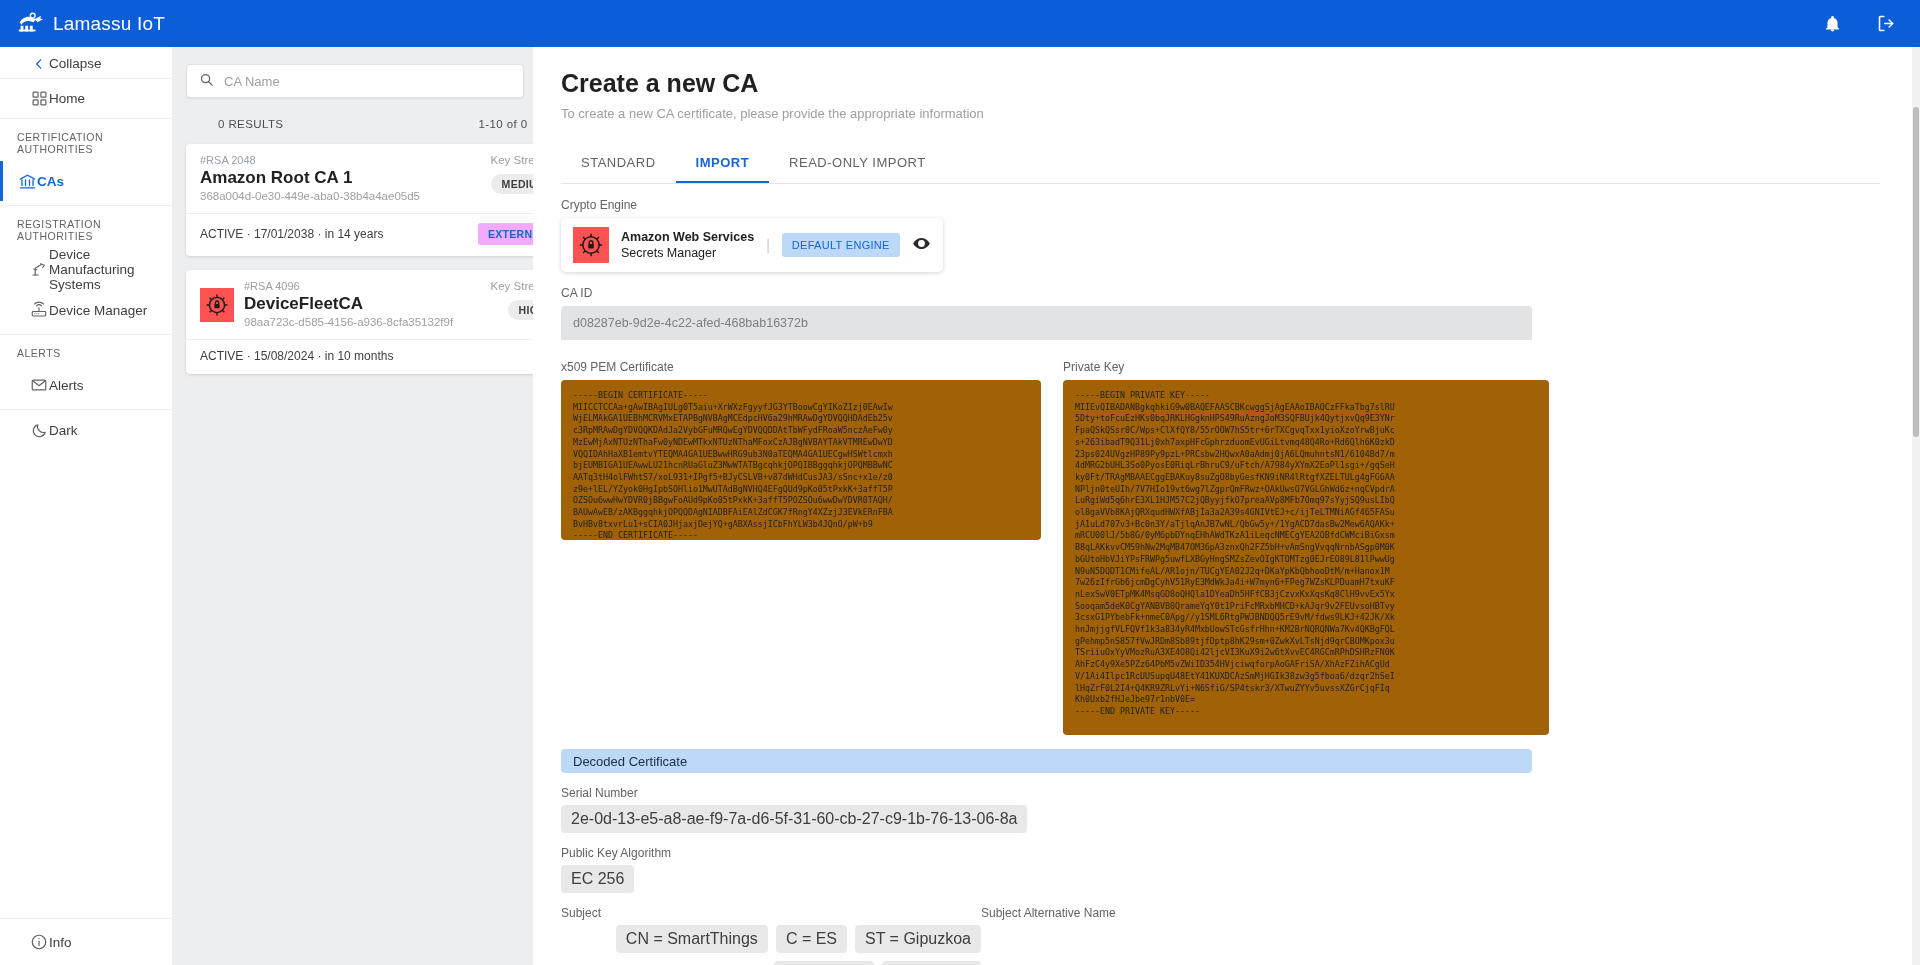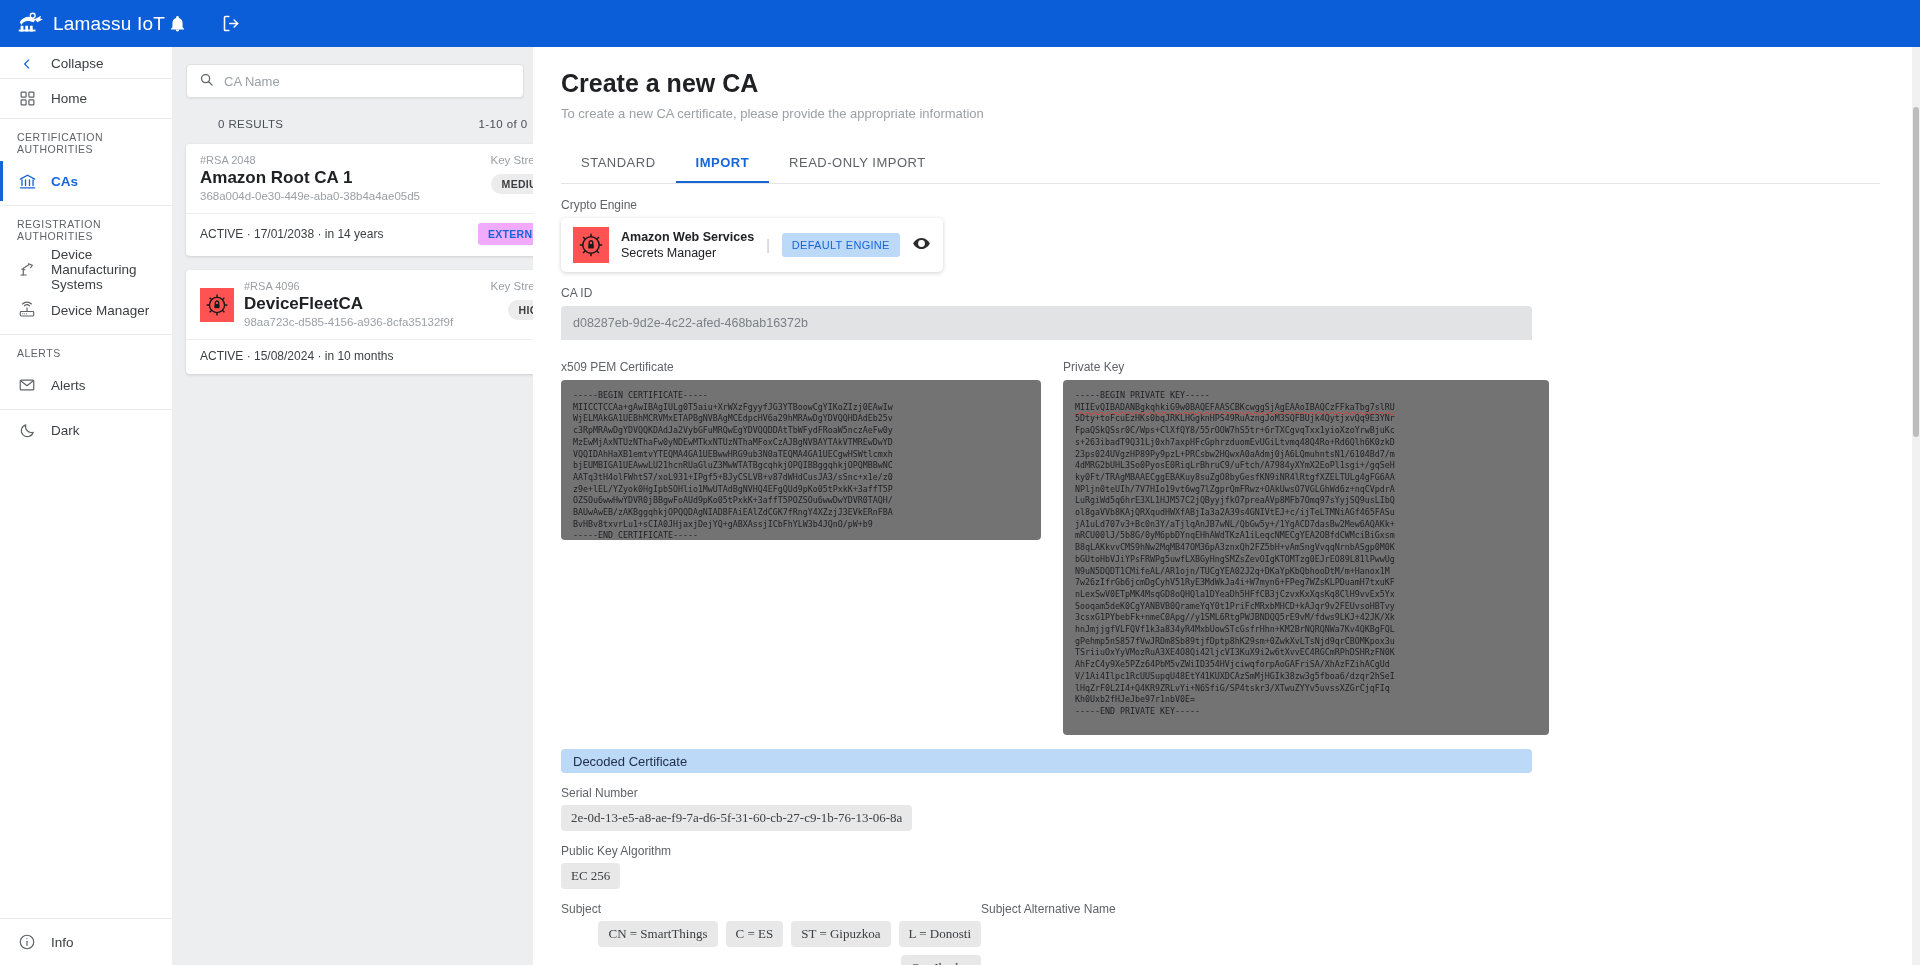--- a/index.html
+++ b/index.html
@@ -8,40 +8,40 @@
     font-family: "Liberation Sans", sans-serif;
     background: #ffffff;
     overflow: hidden;
   }
   body { position: relative; }
 
   
   .topbar {
     position: absolute; top: 0; left: 0; width: 1920px; height: 47px;
     background: #0a58ca; background: #0b5ed7;
-    display: flex; align-items: center; justify-content: flex-start;
+    display: flex; align-items: center; justify-content: space-between;
     padding: 0 22px 0 14px;
   }
   .brand { display: flex; align-items: center; gap: 9px; }
   .brand-logo { width: 30px; height: 26px; display: block; }
   .brand-name {
     color: #fff; font-size: 19px; letter-spacing: .2px; font-weight: 400;
   }
   .top-icons { display: flex; align-items: center; gap: 30px; }
   .icon-btn { width: 24px; height: 24px; display: flex; align-items: center; justify-content: center; cursor: pointer; }
 
   
   .sidebar {
     position: absolute; top: 47px; left: 0; width: 186px; height: 918px;
     background: #fff; border-right: 1px solid #e4e4e4;
     display: flex; flex-direction: column;
   }
   .side-row {
-    display: flex; align-items: center; gap: 14px;
-    height: 40px; padding: 0 17px; cursor: pointer;
+    display: flex; align-items: center; 
+    height: 40px; padding: 0 29px; cursor: pointer;
     font-size: 13.5px; color: #3c4043;
   }
   .side-row .sicon { width: 20px; height: 20px; flex: 0 0 20px; display:flex; align-items:center; justify-content:center; }
   .collapse-row { height: 32px; border-bottom: 1px solid #ececec; padding-top: 2px; }
   .home-row { height: 40px; border-bottom: 1px solid #ececec; }
   .side-head {
     font-size: 10.5px; color: #5f6368; letter-spacing: .5px;
     padding: 12px 17px 6px 17px; text-transform: uppercase;
   }
   .side-row.active {
@@ -147,37 +147,37 @@
   .input-readonly {
     background: #e2e3e5; border-radius: 4px 4px 0 0; height: 34px;
     display: flex; align-items: center; padding: 0 12px;
     font-size: 12.5px; color: #7a7f85; width: 971px;
   }
 
   .pem-row { display: flex; gap: 22px; margin-top: 6px; }
   .pem-col-left { width: 480px; }
   .pem-col-right { width: 486px; }
   .pem-box {
-    background: #737373; border-radius: 4px; padding: 10px 12px;
+    background: #a16207; border-radius: 4px; padding: 10px 12px;
     font-family: "DejaVu Sans Mono", monospace; font-size: 8.3px; line-height: 11.7px;
     color: #202124; white-space: pre; overflow: hidden; letter-spacing: 0px;
   }
   .pem-box.cert { height: 160px; }
   .pem-box.pkey { height: 355px; }
   .spell { text-decoration: underline wavy #e53935; text-decoration-skip-ink: none; }
 
   .decoded-bar {
     background: #bcd9f7; border-radius: 4px; height: 24px; width: 971px;
     display: flex; align-items: center; padding: 0 12px;
     font-size: 13px; color: #20304a; margin-top: 14px;
   }
   .sect-label { font-size: 12px; color: #5f6368; margin: 13px 0 5px 0; }
   .val-chip {
     display: inline-block; background: #e8e8e8; border-radius: 4px;
-    padding: 5px 10px; font-size: 13px; color: #3c4043; font-family: Liberation Serif, serif;
+    padding: 5px 10px; font-size: 16px; color: #3c4043;
   }
   .chipwrap { display: flex; flex-wrap: wrap; gap: 8px; max-width: 480px; justify-content: flex-end; }
   .two-col { display: flex; }
   .col-b { width: 420px; }
 
   .scrollbar {
     position: absolute; right: 0; top: 47px; width: 8px; height: 918px; background: #f1f1f1;
   }
   .scrollthumb {
     position: absolute; right: 1px; top: 60px; width: 6px; height: 330px;

